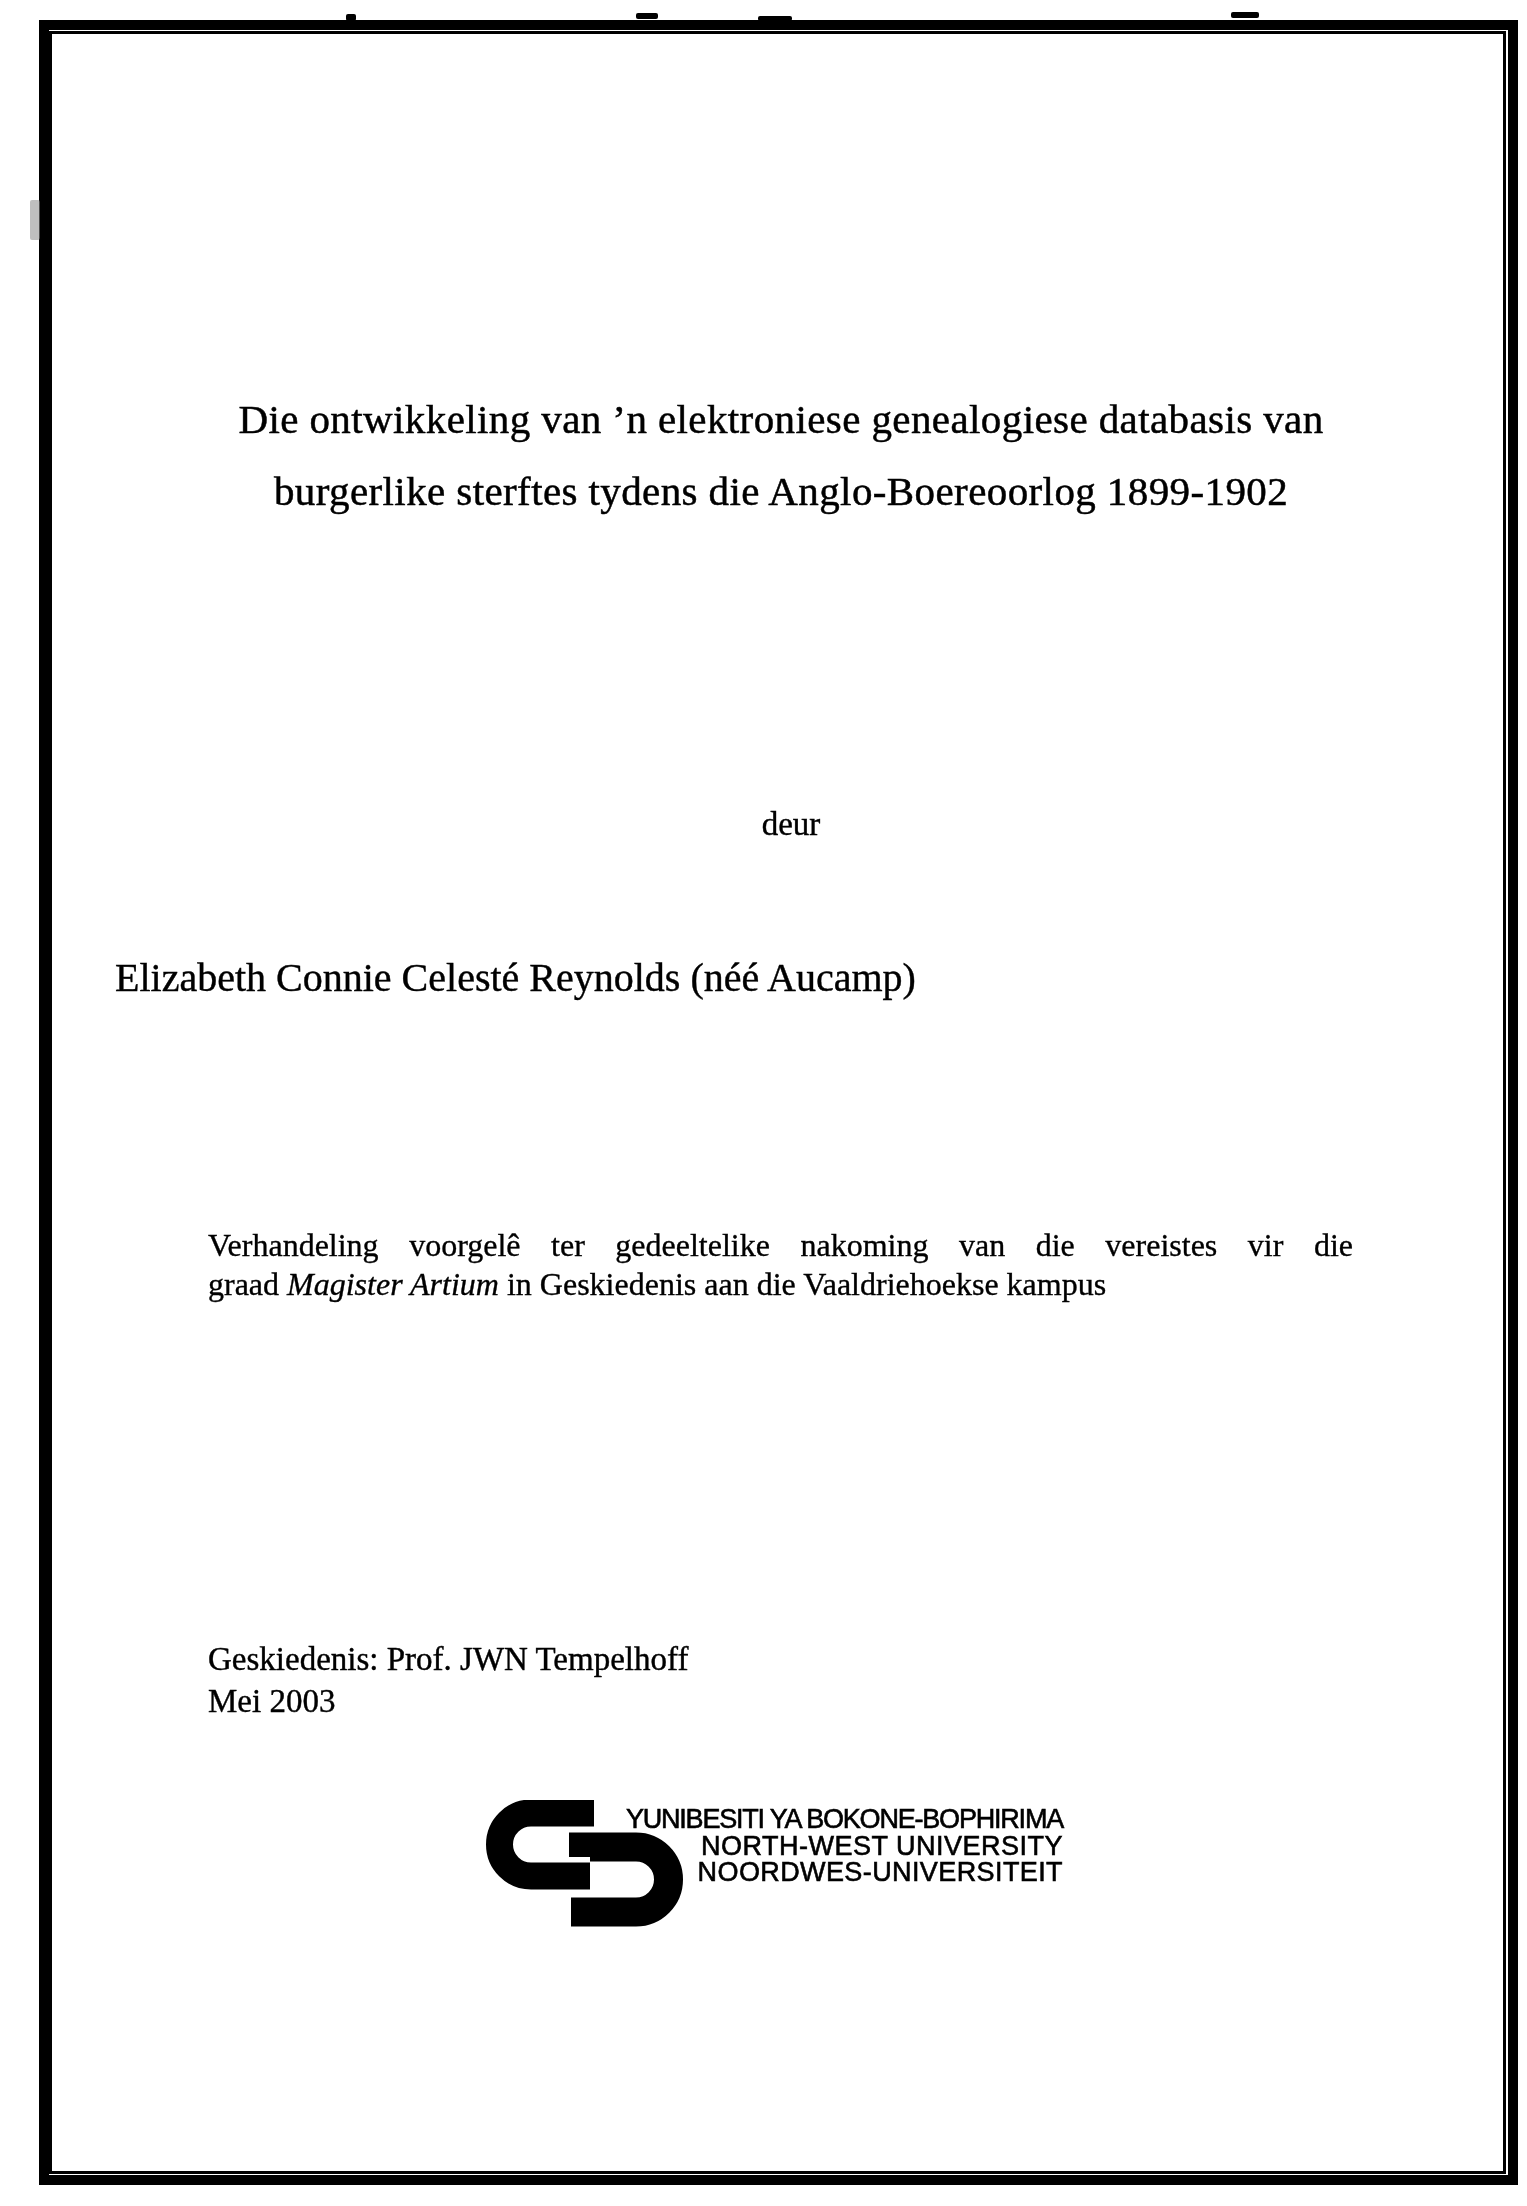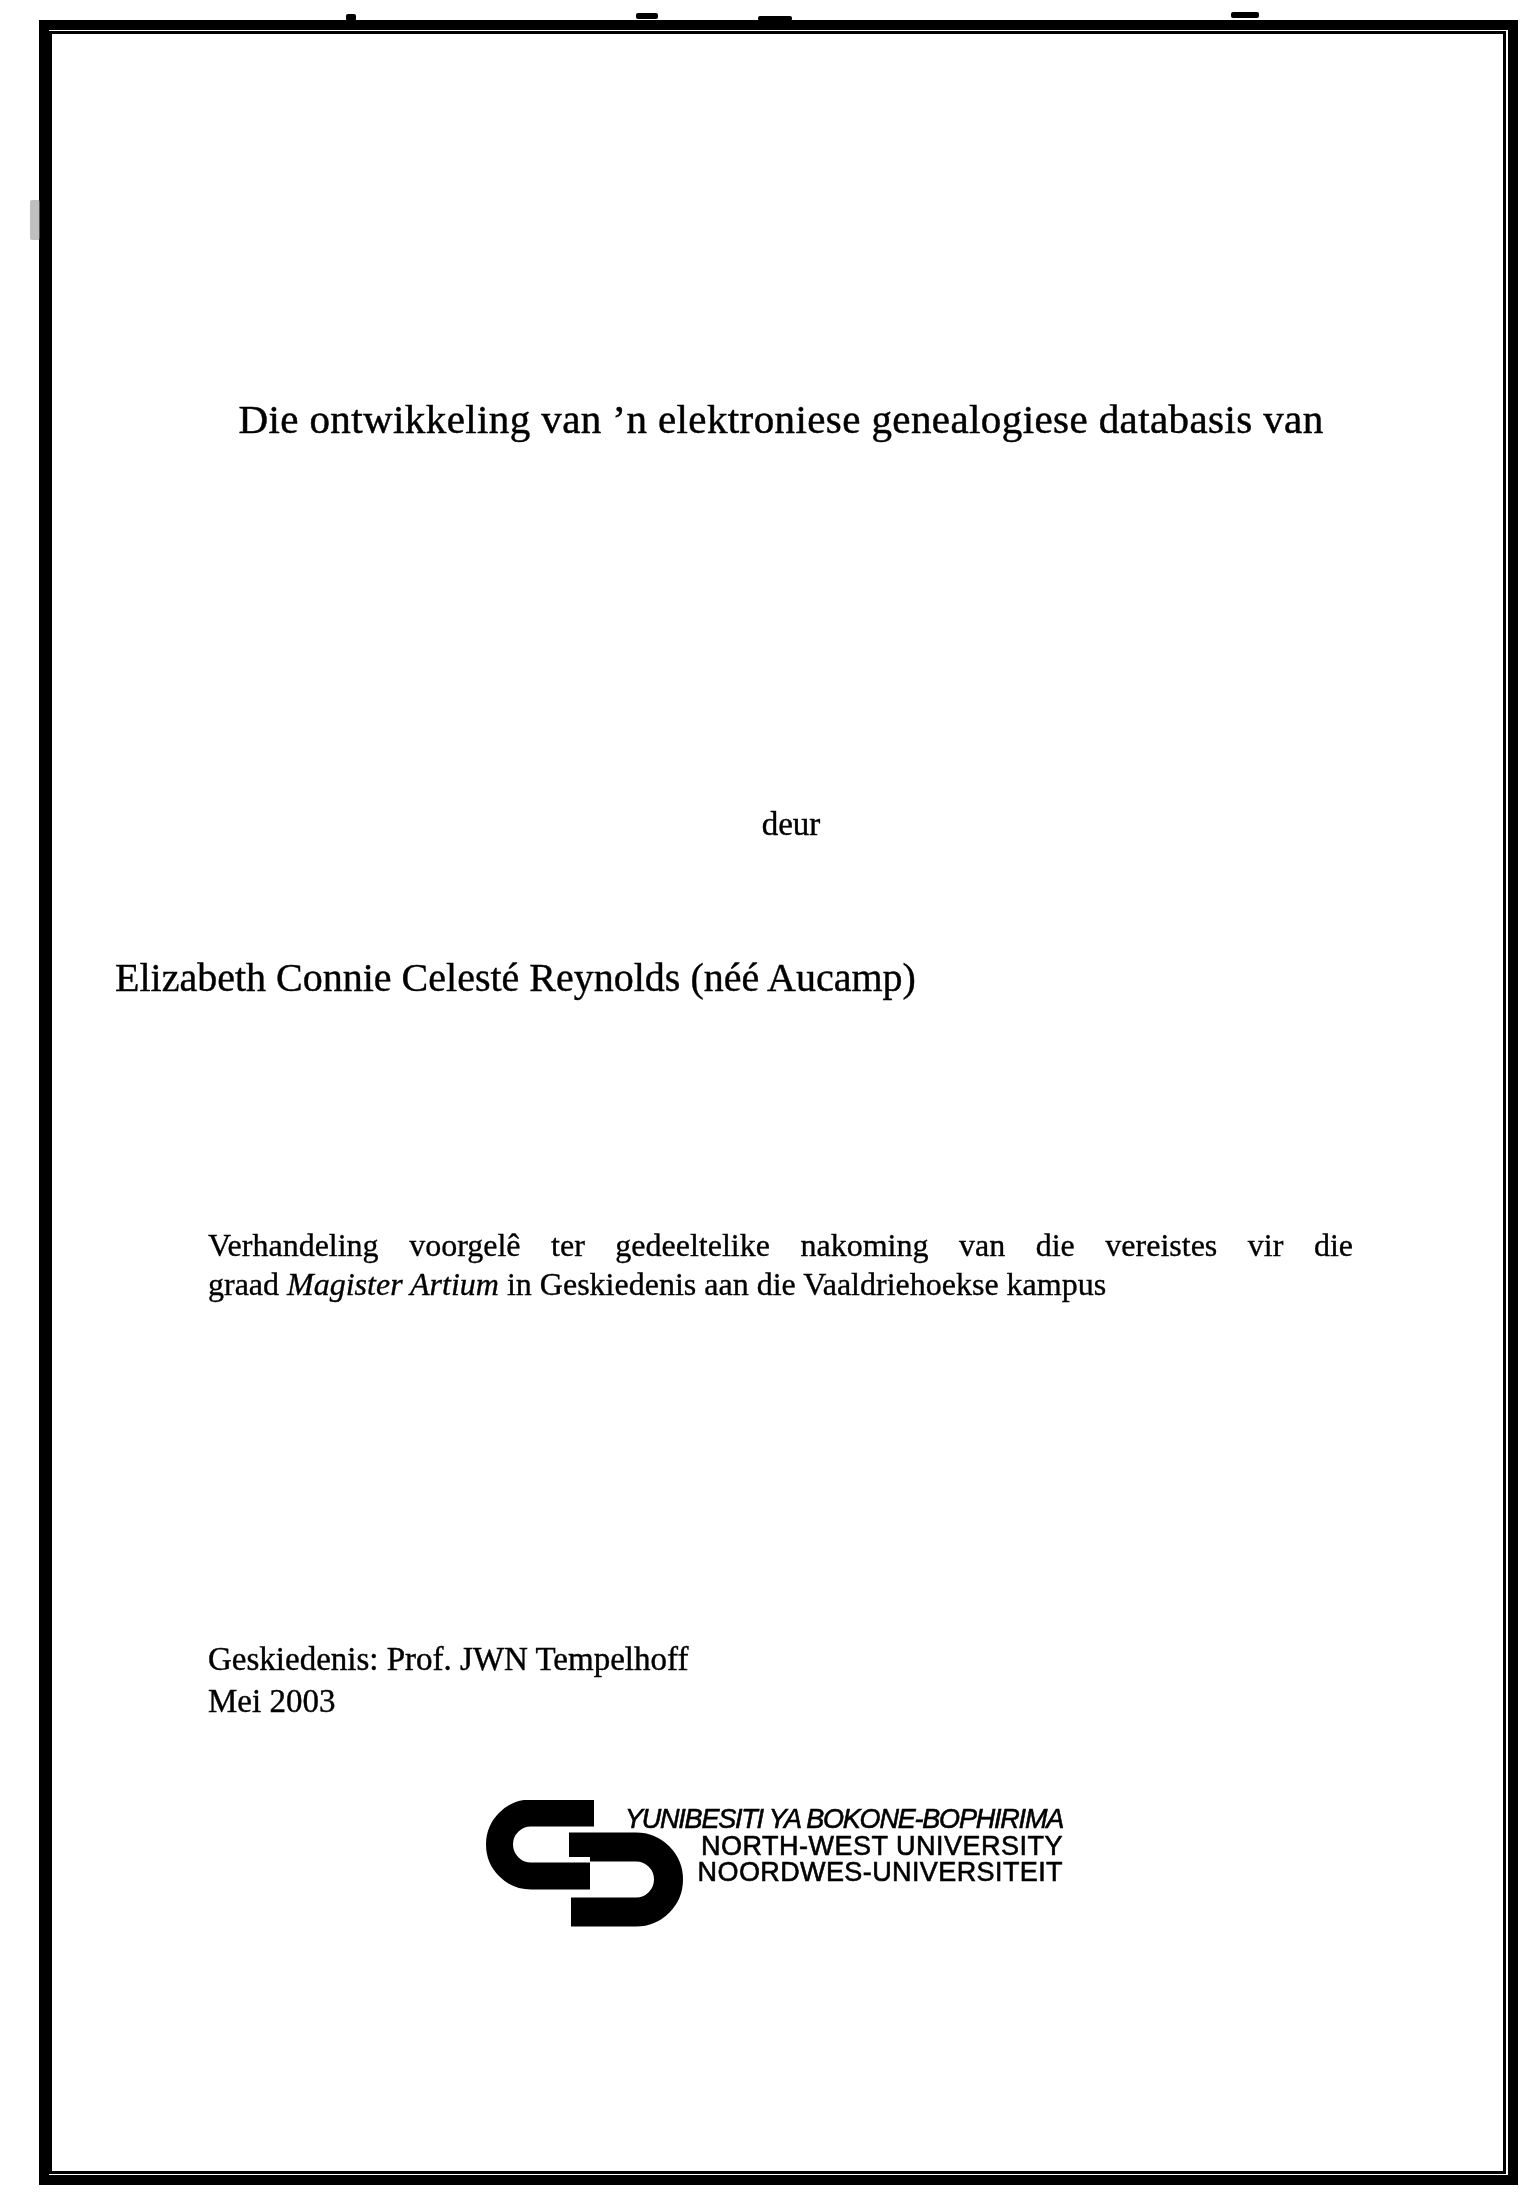--- a/index.html
+++ b/index.html
@@ -90,21 +90,21 @@
   .logo-text {
     position: absolute;
     left: 122px; top: 6px; width: 455px;
     text-align: right;
     font-family: "Liberation Sans", "DejaVu Sans", sans-serif;
     font-size: 27px;
     line-height: 26.5px;
     white-space: nowrap;
     -webkit-text-stroke: 0.6px #000;
   }
-  .logo-text .l1 { letter-spacing: -1.2px; font-style: italic; }
+  .logo-text .l1 { letter-spacing: -1.2px; }
   .logo-text .l2 { letter-spacing: 0.5px; }
   .logo-text .l3 { letter-spacing: 0.4px; }
 </style>
 </head>
 <body>
 
 <div class="page">
 
   <div class="frame-outer"></div>
   <div class="frame-inner"></div>
@@ -112,20 +112,21 @@
   <div class="speck" style="left:330px; top:14px; width:10px; height:7px;"></div>
   <div class="speck" style="left:620px; top:13px; width:22px; height:6px;"></div>
   <div class="speck" style="left:742px; top:16px; width:34px; height:5px;"></div>
   <div class="speck" style="left:1215px; top:12px; width:28px; height:6px;"></div>
   <div class="speck gray" style="left:14px; top:200px; width:10px; height:40px;"></div>
   <div class="speck" style="left:1250px; top:2176px; width:80px; height:4px;"></div>
   <div class="speck" style="left:1405px; top:2176px; width:68px; height:4px;"></div>
 
   <div class="title-block">
     <div>Die ontwikkeling van ’n elektroniese genealogiese databasis van</div>
+    <div>burgerlike sterftes tydens die Anglo-Boereoorlog 1899-1902</div>
   </div>
 
   <div class="byline">deur</div>
 
   <div class="author-line">Elizabeth Connie Celesté Reynolds (néé Aucamp)</div>
 
   <div class="statement">
     <div class="justified">Verhandeling voorgelê ter gedeeltelike nakoming van die vereistes vir die</div>
     <div><span>graad </span><span class="italic">Magister Artium</span><span> in Geskiedenis aan die Vaaldriehoekse kampus</span></div>
   </div>

